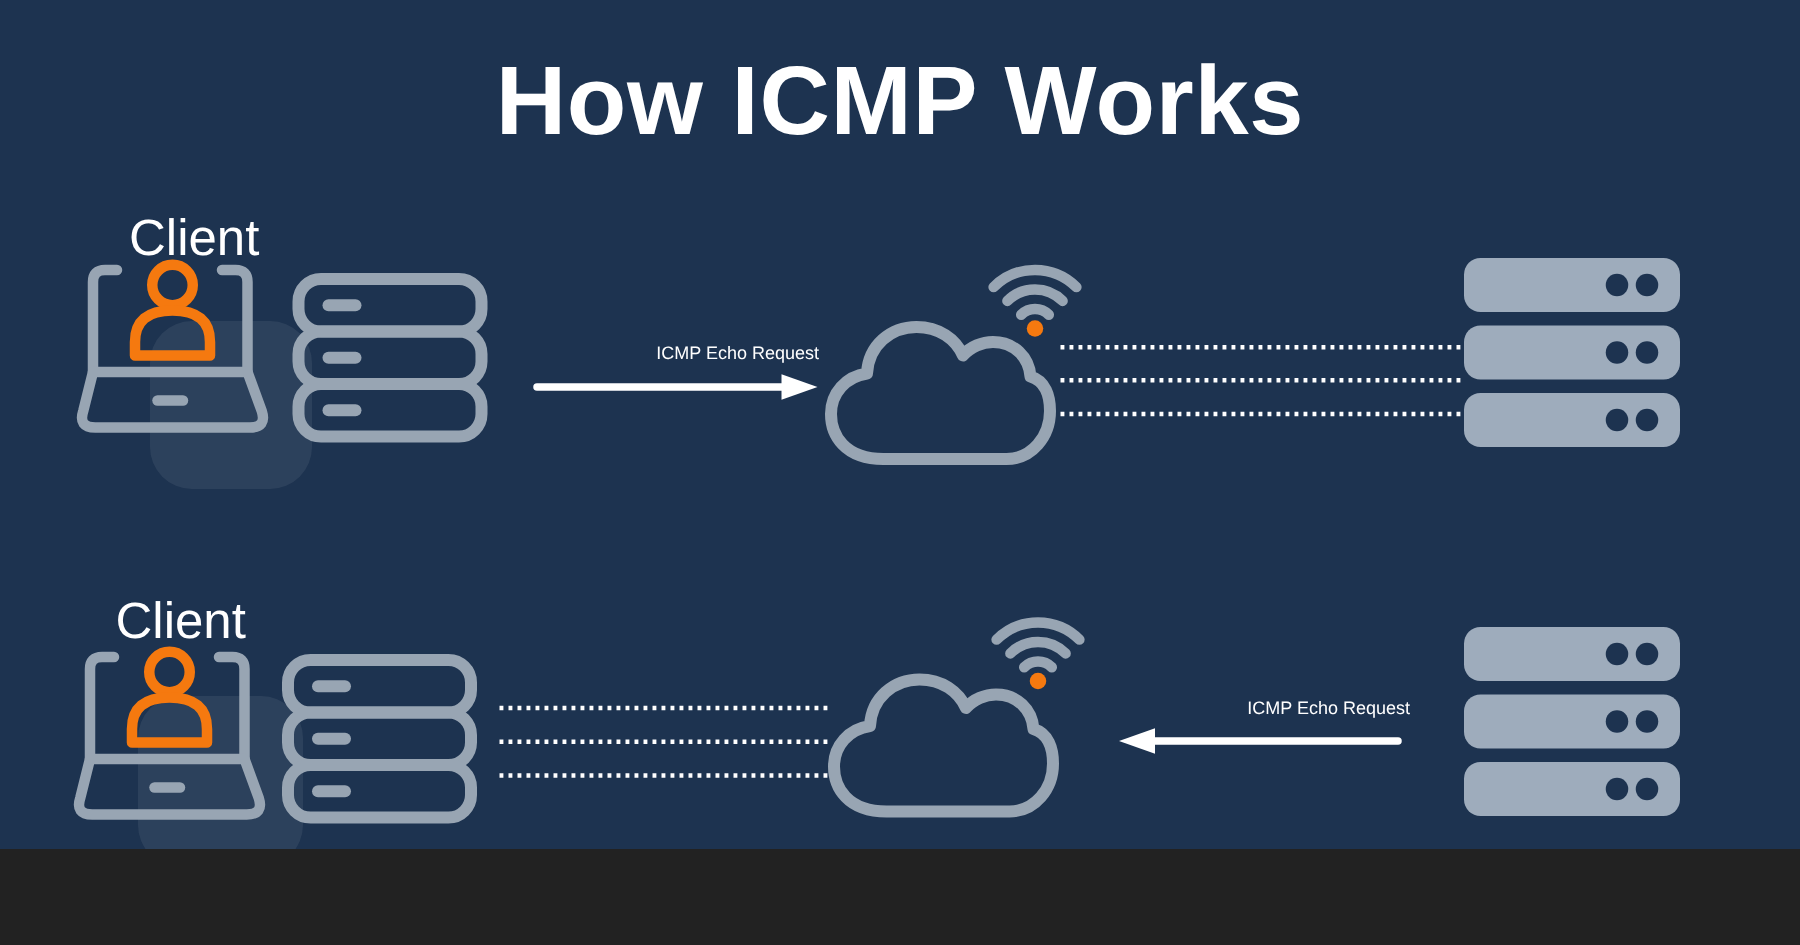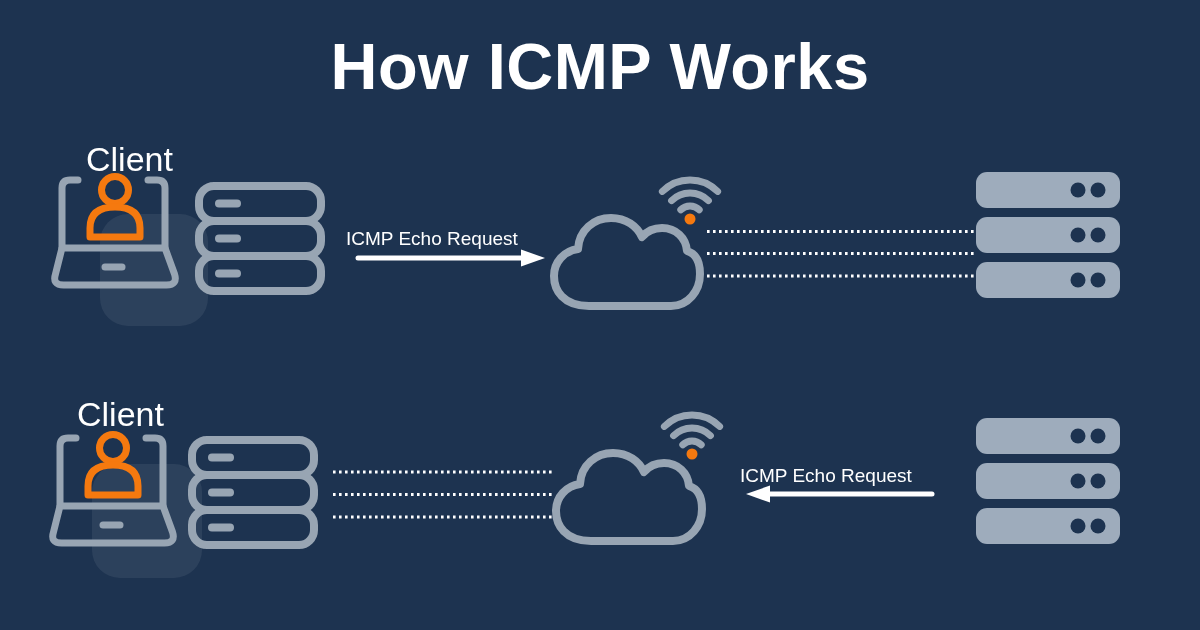--- a/index.html
+++ b/index.html
@@ -2,35 +2,35 @@
 <html style="--bg: #1D3350; --icon-stroke: #98A5B3; --icon-fill: #9EACBC; --accent: #F5790F; --text: #FFFFFF; --shadow: rgba(255,255,255,0.07);"><head>
 <meta charset="utf-8">
 <style>
   :root{
     --bg:#1D3350; --icon-stroke:#98A5B3; --icon-fill:#9EACBC;
     --accent:#F5790F; --text:#FFFFFF; --shadow:rgba(255,255,255,0.07);
   }
   html,body{margin:0;padding:0;}
   body{background:#222;font-family:"Liberation Sans",sans-serif;}
   .canvas{
-    position:relative;width:1200px;height:630px;overflow:hidden;
+    position:relative;width:1200px;height:566px;overflow:hidden;
     background:var(--bg);
   }
   .abs{position:absolute;}
   .title{
     left:0;top:34px;width:1200px;text-align:center;
     color:var(--text);font-size:65px;font-weight:bold;line-height:1;
     letter-spacing:0.5px;
   }
   .client-label{
     color:var(--text);font-size:34px;font-weight:400;line-height:1;white-space:nowrap;
   }
   .arrow-label{
-    width:200px;text-align:left;color:var(--text);
-    font-size:19px;font-weight:400;line-height:1;white-space:nowrap;
+    width:200px;text-align:right;color:var(--text);
+    font-size:12px;font-weight:400;line-height:1;white-space:nowrap;
   }
   .shadow-rect{
     background:var(--shadow);border-radius:28px;
   }
   svg{display:block;overflow:visible;}
   .s7{stroke-width:7;}
   .s8{stroke-width:8;}
   .s-gray{stroke:var(--icon-stroke);fill:none;stroke-linecap:round;stroke-linejoin:round;}
   .s-orange{stroke:var(--accent);fill:none;stroke-linecap:round;stroke-linejoin:round;}
   .f-gray{fill:var(--icon-fill);}

